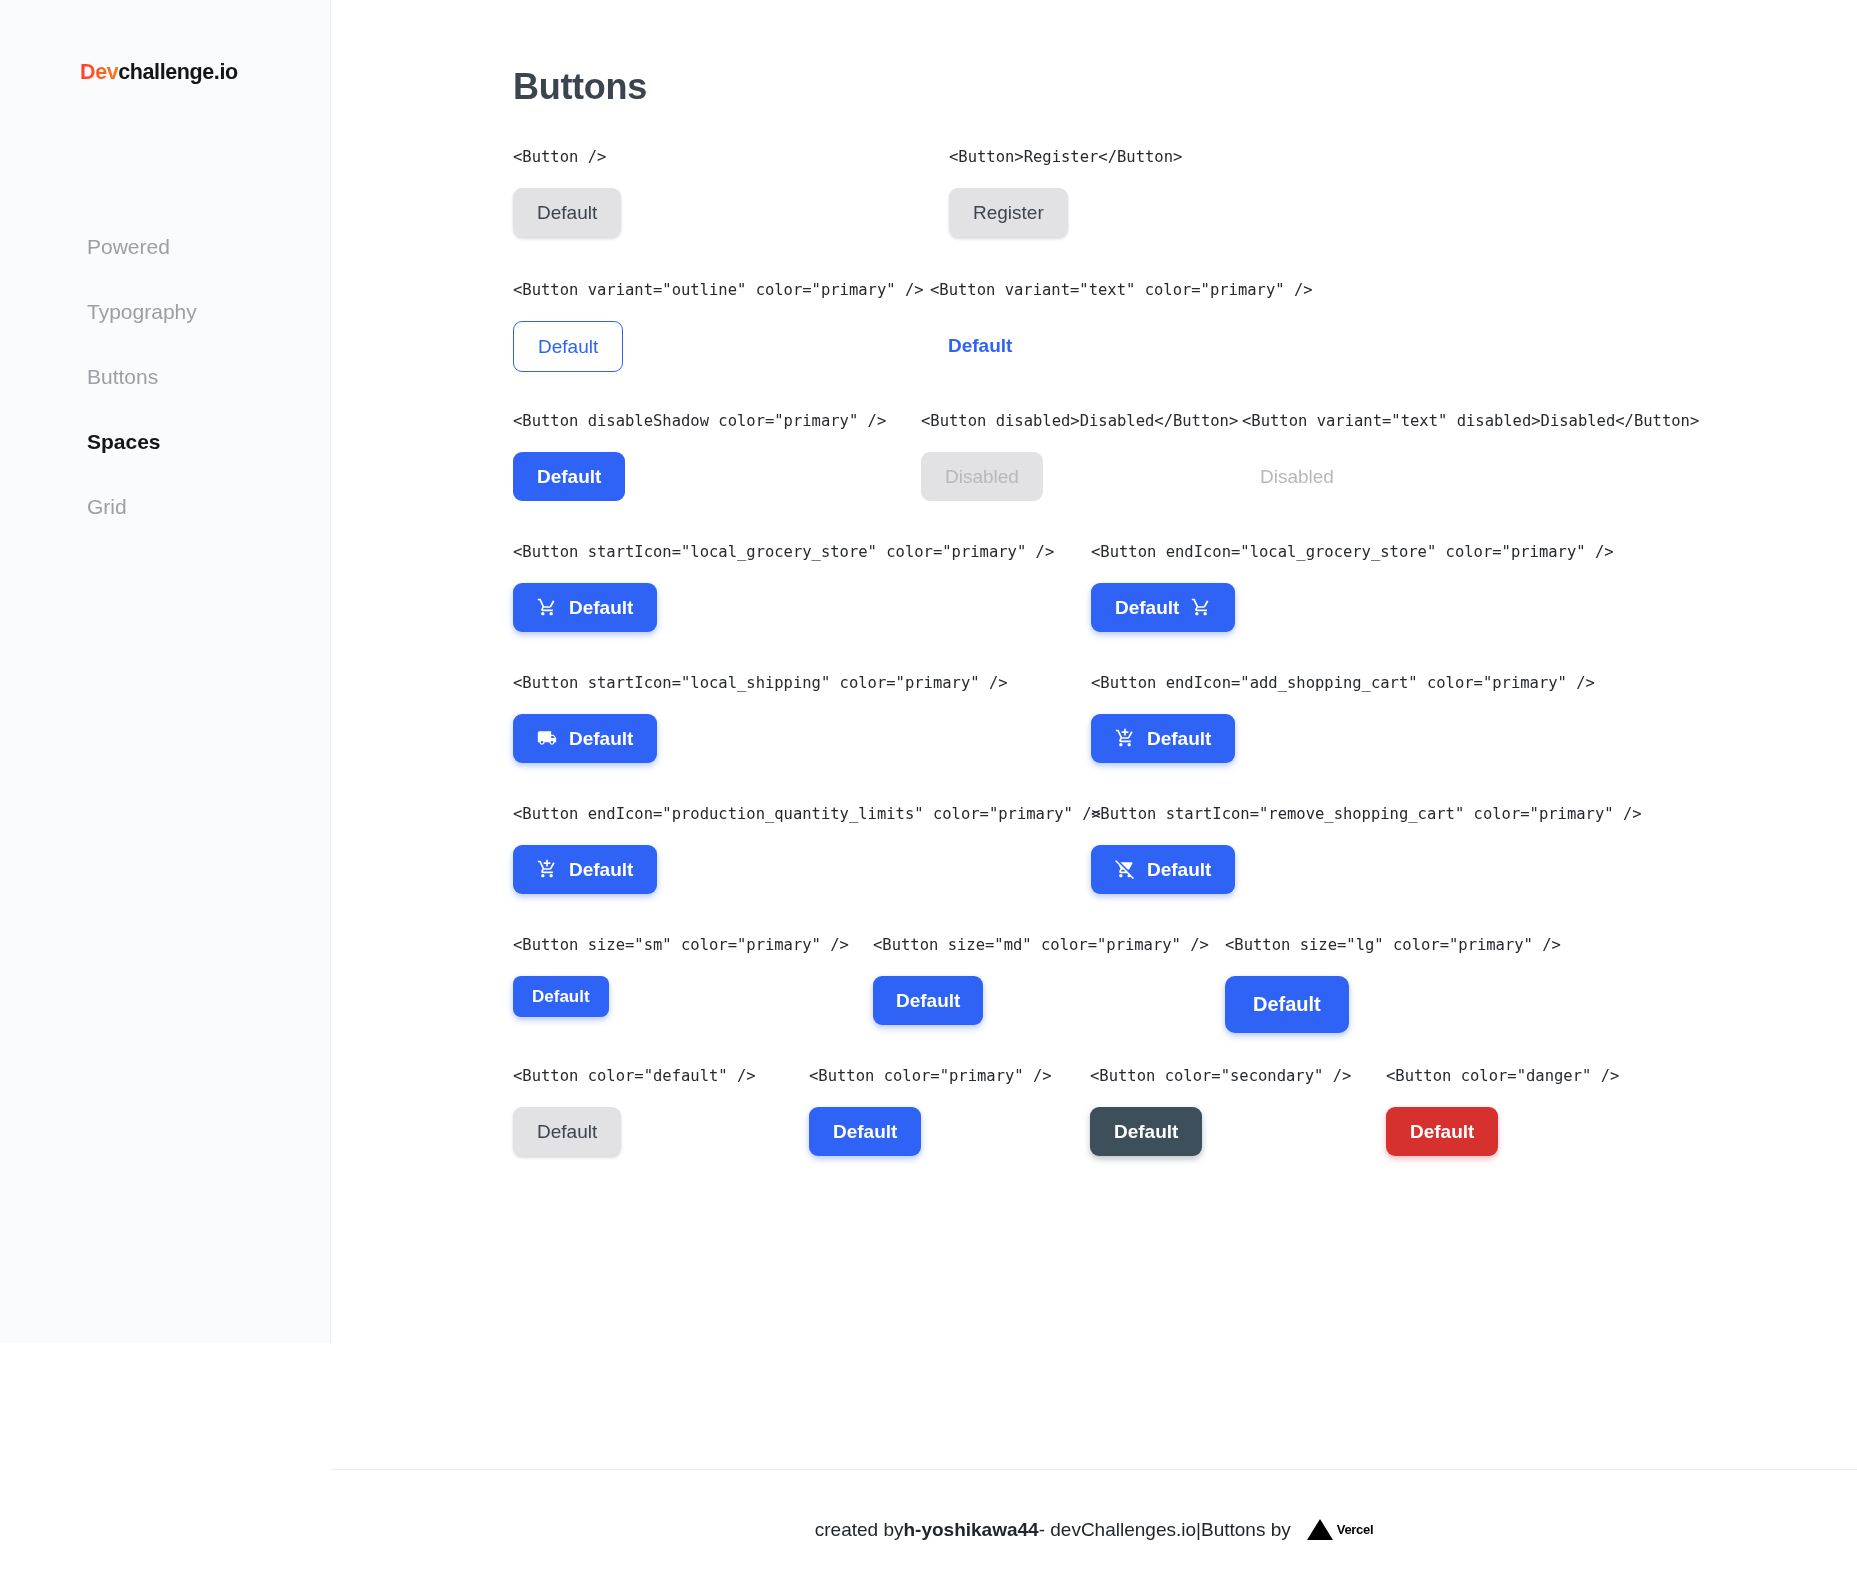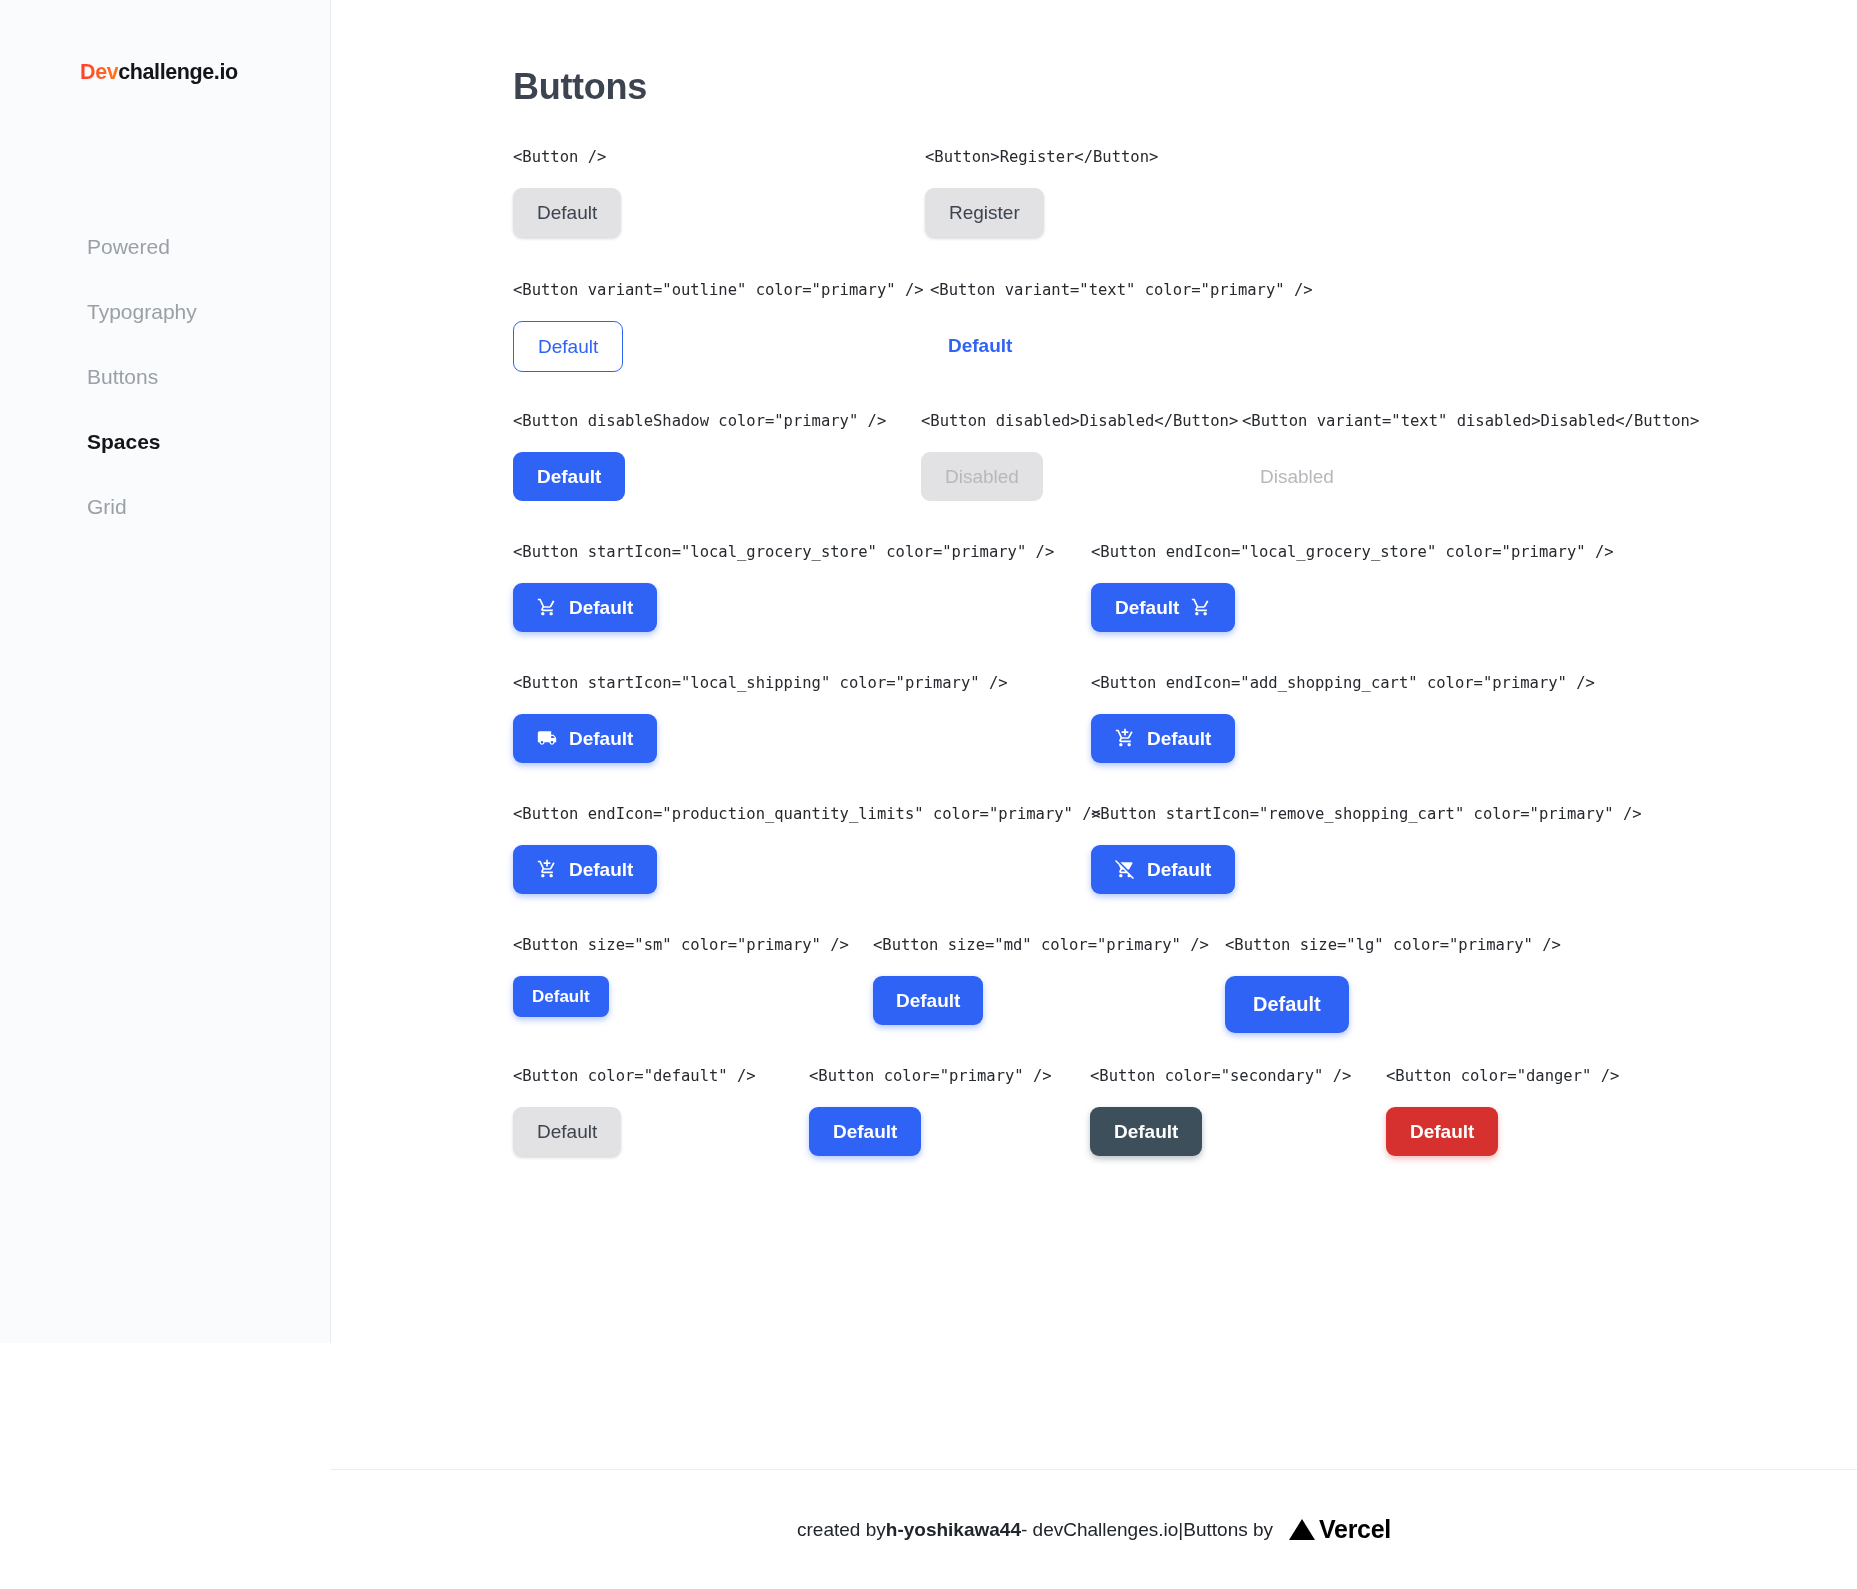--- a/index.html
+++ b/index.html
@@ -130,21 +130,21 @@
     font-size:19px; color:#21262c;
   }
   .footer .bold { font-weight:700; }
   .vercel { display:inline-flex; align-items:center; gap:4px; margin-left:16px; }
   .vercel .tri {
     width:0;height:0;
     border-left:13px solid transparent;
     border-right:13px solid transparent;
     border-bottom:21px solid #000;
   }
-  .vercel .vname { font-weight:700; font-size:25px; color:#000; letter-spacing:-0.3px; }
+  .vercel .vname { font-weight:700; font-size:13px; color:#000; letter-spacing:-0.3px; }
 </style>
 </head>
 <body>
 
 <div class="app">
 
   <aside class="sidebar">
     <div class="logo">
       <span class="dev">Dev</span><span class="rest">challenge.io</span>
     </div>
@@ -162,21 +162,21 @@
       <h1 class="page-title">Buttons</h1>
       <div class="rows">
 
         <div class="row r1">
           <div class="cell" style="left:0">
             <div class="code">&lt;Button /&gt;</div>
             <div class="btnwrap">
               <button class="btn btn-default">Default</button>
             </div>
           </div>
-          <div class="cell" style="left:412px">
+          <div class="cell" style="left:436px">
             <div class="code">&lt;Button&gt;Register&lt;/Button&gt;</div>
             <div class="btnwrap">
               <button class="btn btn-default">Register</button>
             </div>
           </div>
         </div>
 
         <div class="row">
           <div class="cell" style="left:0">
             <div class="code">&lt;Button variant="outline" color="primary" /&gt;</div>

